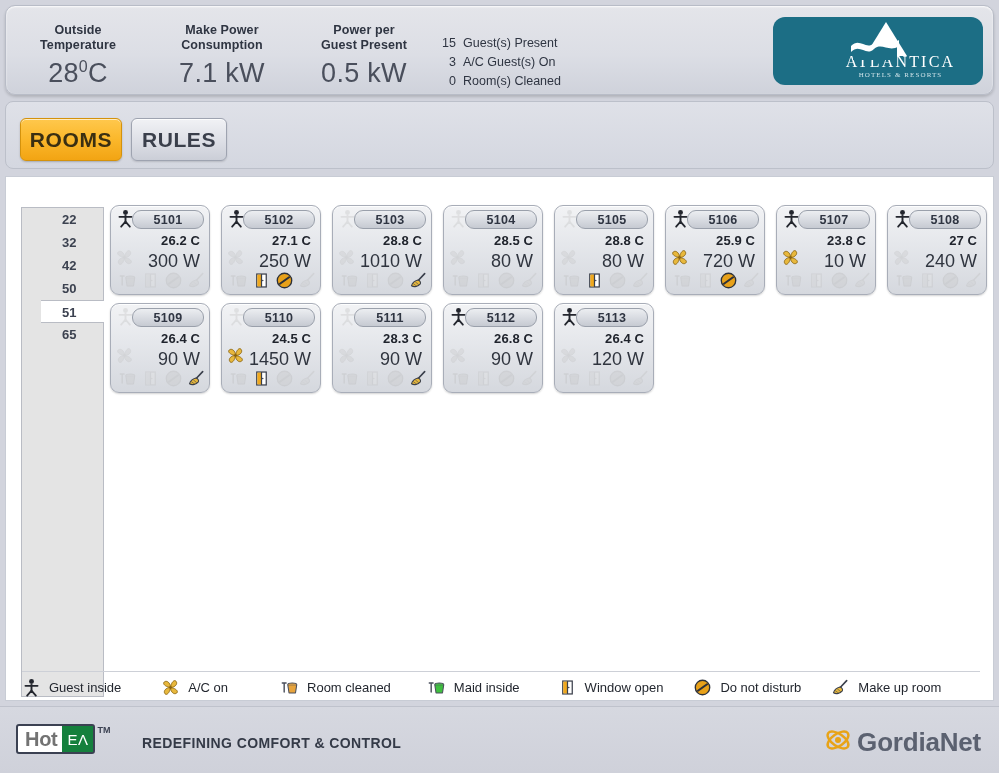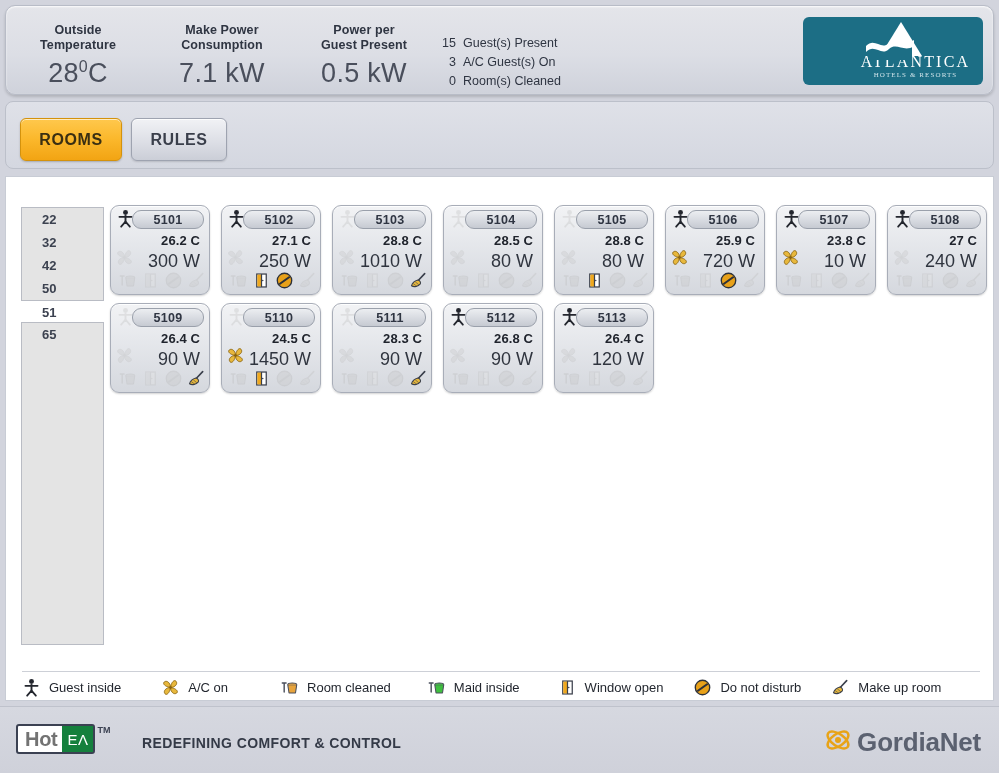--- a/index.html
+++ b/index.html
@@ -37,22 +37,22 @@
   .kpi .val sup{font-size:16px;vertical-align:super;line-height:0;}
 
   .counters{
     position:absolute;left:428px;top:28px;font-size:12.5px;font-weight:normal;
     line-height:19px;color:#2f3542;
   }
   .counters .row{display:flex;}
   .counters .num{display:inline-block;width:22px;text-align:right;margin-right:7px;}
 
   .brand{
-    position:absolute;right:10px;top:11px;width:180px;height:68px;
-    background:#1c6e85;border-radius:6px;overflow:hidden;
+    position:absolute;right:10px;top:11px;width:210px;height:68px;
+    background:#1c6e85;border-radius:12px;overflow:hidden;
     display:flex;flex-direction:column;align-items:center;justify-content:flex-end;
     padding-bottom:5px;box-sizing:border-box;padding-left:45px;
   }
   .brand .mark{position:absolute;top:3px;left:50%;transform:translateX(-50%);}
   .brand .bname{
     font-family:"Liberation Serif","DejaVu Serif",serif;
     color:#ffffff;font-size:16px;letter-spacing:2.2px;line-height:17px;
   }
   .brand .bsub{
     color:#cfe3e9;font-size:7px;letter-spacing:1.1px;line-height:10px;
@@ -62,21 +62,21 @@
   
   .tabbar{
     position:absolute;left:5px;top:101px;width:989px;height:68px;
     border-radius:8px;
     background:linear-gradient(180deg,#dfe1e8 0%,#d4d7e0 100%);
     border:1px solid #bcc0ca;box-sizing:border-box;
   }
   .tab{
     position:absolute;top:16px;height:43px;border-radius:6px;
     display:flex;align-items:center;justify-content:center;
-    font-size:16px;font-weight:bold;letter-spacing:.6px;
+    font-size:21px;font-weight:bold;letter-spacing:.6px;
     box-sizing:border-box;cursor:pointer;
   }
   .tab.active{
     left:14px;width:102px;color:#3a2f12;
     background:linear-gradient(180deg,#ffc84d 0%,#fbb82c 48%,#f2a413 100%);
     border:1px solid #d4920c;
     box-shadow:0 1px 0 rgba(255,255,255,.65) inset,0 1px 2px rgba(0,0,0,.22);
   }
   .tab.inactive{
     left:125px;width:96px;color:#3a3f4b;
@@ -86,22 +86,22 @@
   }
 
   
   .panel{
     position:absolute;left:5px;top:176px;width:989px;height:525px;
     background:#ffffff;border:1px solid #c8ccd5;box-sizing:border-box;
   }
 
   
   .floors{
-    position:absolute;left:15px;top:30px;width:83px;height:438px;
-    background:#e4e4e4;border:1px solid #b9bcc4;box-sizing:border-box;
+    position:absolute;left:15px;top:30px;width:83px;height:490px;
+    background:#e4e4e4;border:1px solid #b9bcc4;box-sizing:border-box;padding-left:20px;
   }
   .floor{
     height:23px;line-height:23px;padding-left:20px;
     font-size:13px;font-weight:bold;color:#3c4250;cursor:pointer;
     box-sizing:border-box;
   }
   .floor.sel{
     background:#ffffff;margin-left:-1px;margin-right:-1px;padding-left:21px;
     border-top:1px solid #b9bcc4;border-bottom:1px solid #b9bcc4;
     width:calc(100% + 2px);

